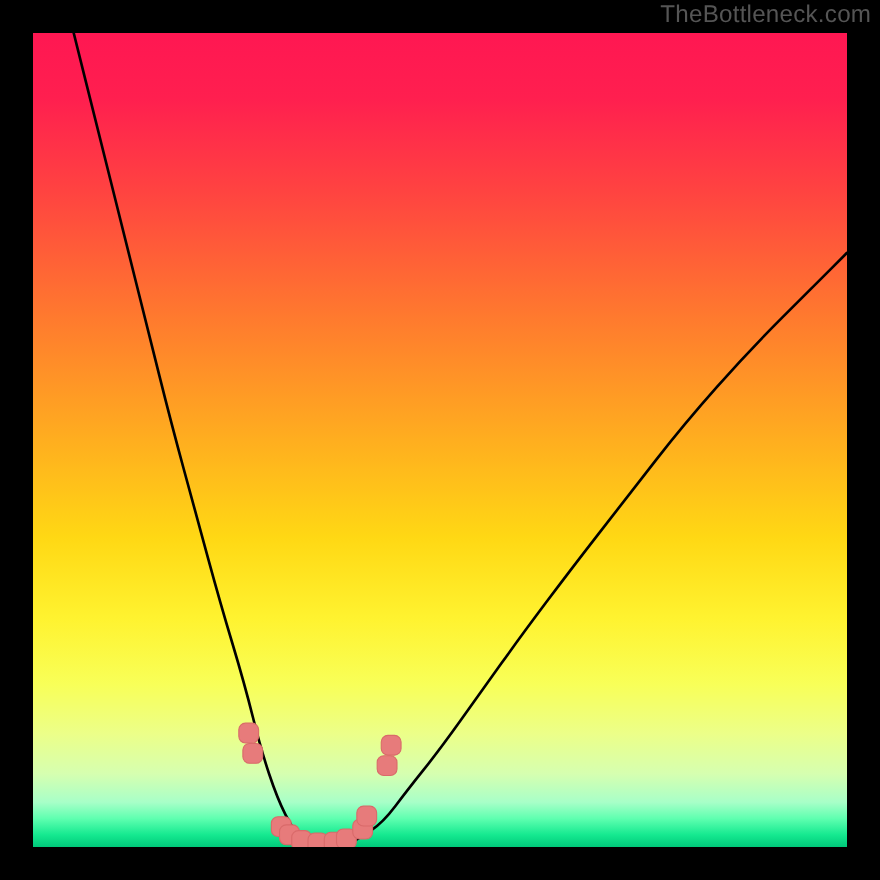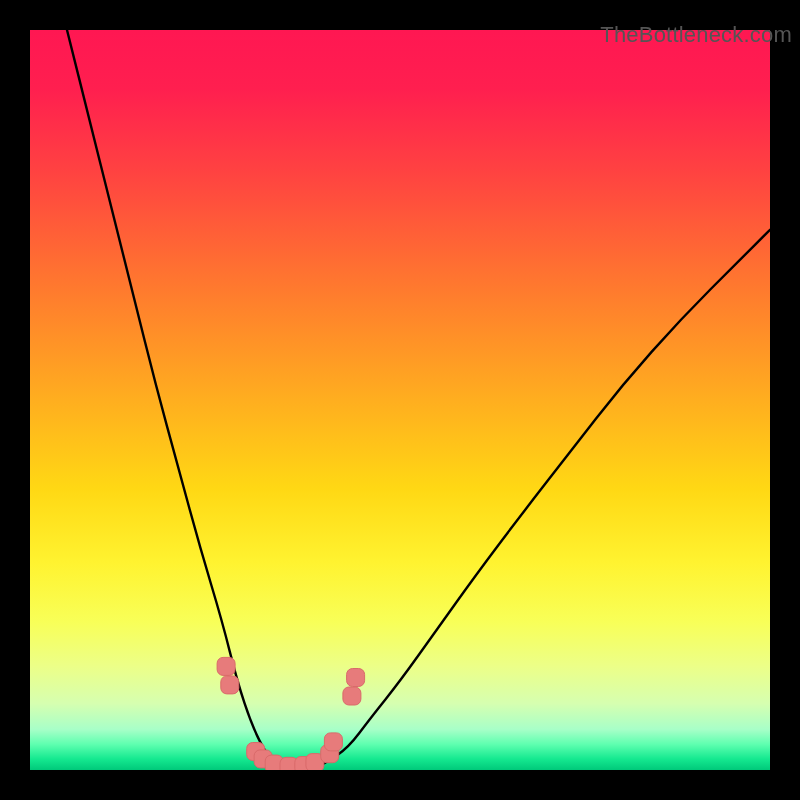--- a/index.html
+++ b/index.html
@@ -21,21 +21,20 @@
   }
   .watermark {
     position: absolute;
     top: 0;
     right: 8px;
     color: #555;
     font-size: 22px;
     font-weight: 500;
     letter-spacing: 0.2px;
     user-select: none;
-    margin-top: 22px;
   }
   svg {
     display: block;
   }
 </style>
 </head>
 <body>
 
 <div class="frame">
   <svg id="plot" width="740" height="740" viewBox="0 0 740 740" preserveAspectRatio="none">

